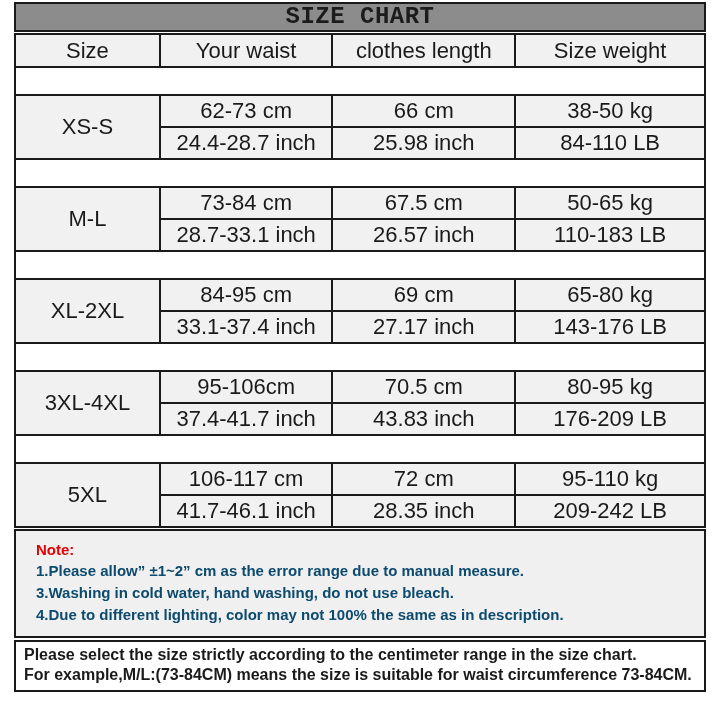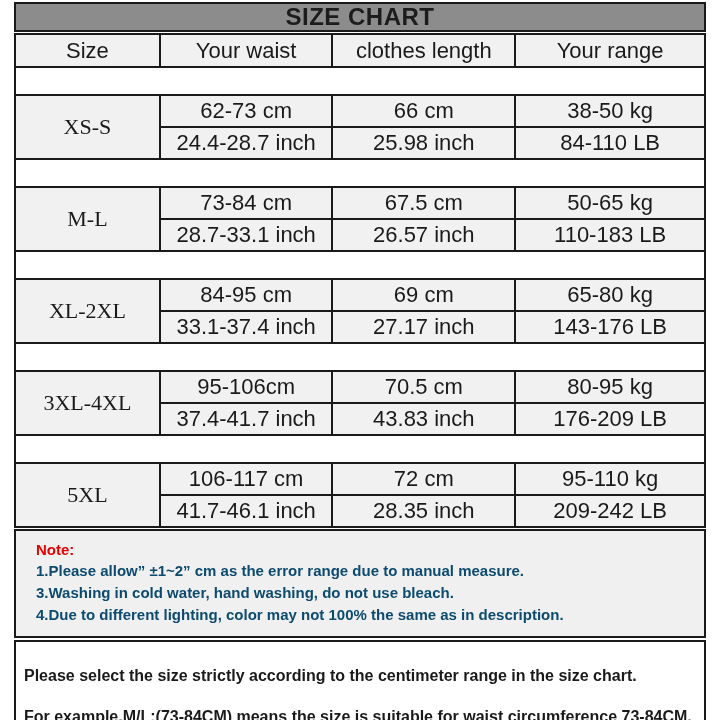--- a/index.html
+++ b/index.html
@@ -21,20 +21,21 @@
     box-sizing: border-box;
     border: 2px solid #1a1a1a;
     background: #8c8c8c;
     color: #1c1c1c;
     text-align: center;
     font-size: 24px;
     font-weight: bold;
     letter-spacing: 0.5px;
     height: 30px;
     line-height: 26px;
+    font-family: Liberation Mono, monospace;
   }
   table.size-table {
     width: 100%;
     border-collapse: collapse;
     table-layout: fixed;
     margin-top: 1px;
   }
   table.size-table th,
   table.size-table td {
     border: 2px solid #1a1a1a;
@@ -51,21 +52,20 @@
   table.size-table th {
     font-weight: normal;
     height: 31px;
   }
   tr.spacer-row td {
     background: #ffffff;
     height: 26px;
   }
   td.size-cell {
     font-size: 22px;
-    font-family: Liberation Serif, serif;
   }
   .notes-box {
     box-sizing: border-box;
     border: 2px solid #1a1a1a;
     background: #f0f0f0;
     margin-top: 1px;
     padding: 8px 10px 10px 20px;
   }
   .note-heading {
     color: #e60000;
@@ -85,21 +85,20 @@
     border: 2px solid #1a1a1a;
     background: #ffffff;
     margin-top: 2px;
     padding: 3px 8px 5px 8px;
   }
   .footer-line {
     font-weight: bold;
     font-size: 16px;
     line-height: 20px;
     white-space: nowrap;
-    margin-top: 21px;
   }
 </style>
 </head>
 <body>
 
 <div class="page">
 
   <div class="title-bar">SIZE CHART</div>
 
   <table class="size-table">
@@ -107,21 +106,21 @@
       <col style="width:21%">
       <col style="width:25%">
       <col style="width:26.5%">
       <col style="width:27.5%">
     </colgroup>
     <thead>
       <tr>
         <th>Size</th>
         <th>Your waist</th>
         <th>clothes length</th>
-        <th>Your range</th>
+        <th>Size weight</th>
       </tr>
     </thead>
     <tbody>
 
       <tr class="spacer-row">
           <td colspan="4"></td>
         </tr>
       <tr>
         <td class="size-cell" rowspan="2">XS-S</td>
         <td>62-73 cm</td>

